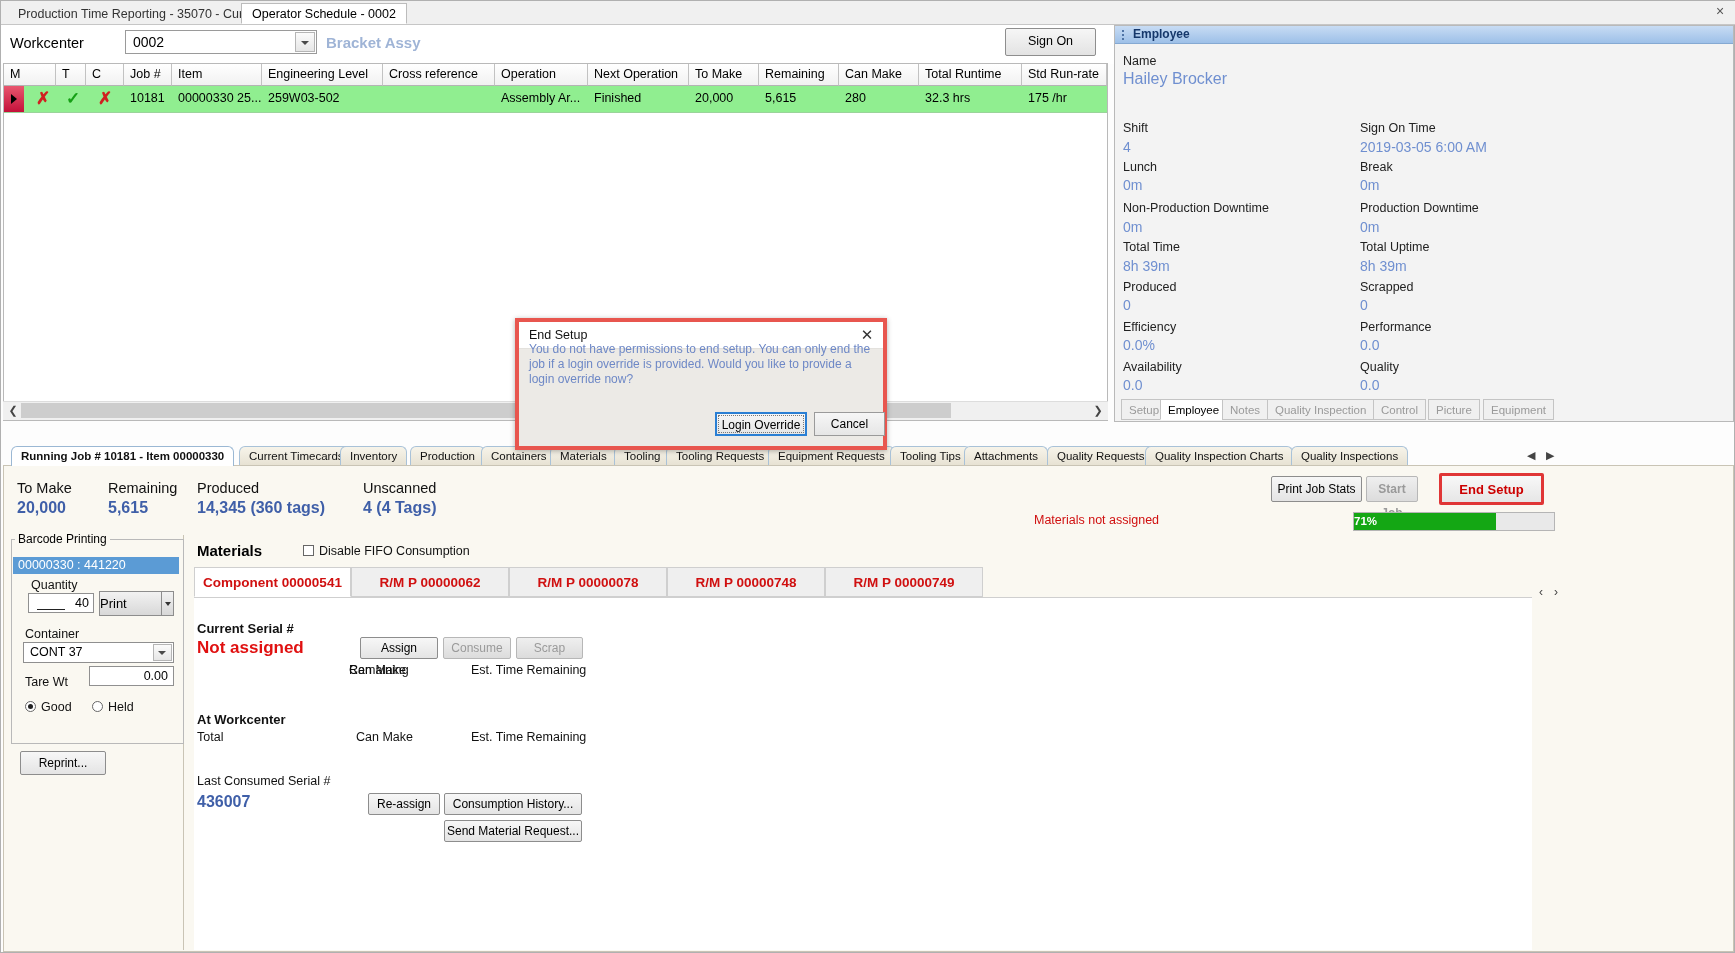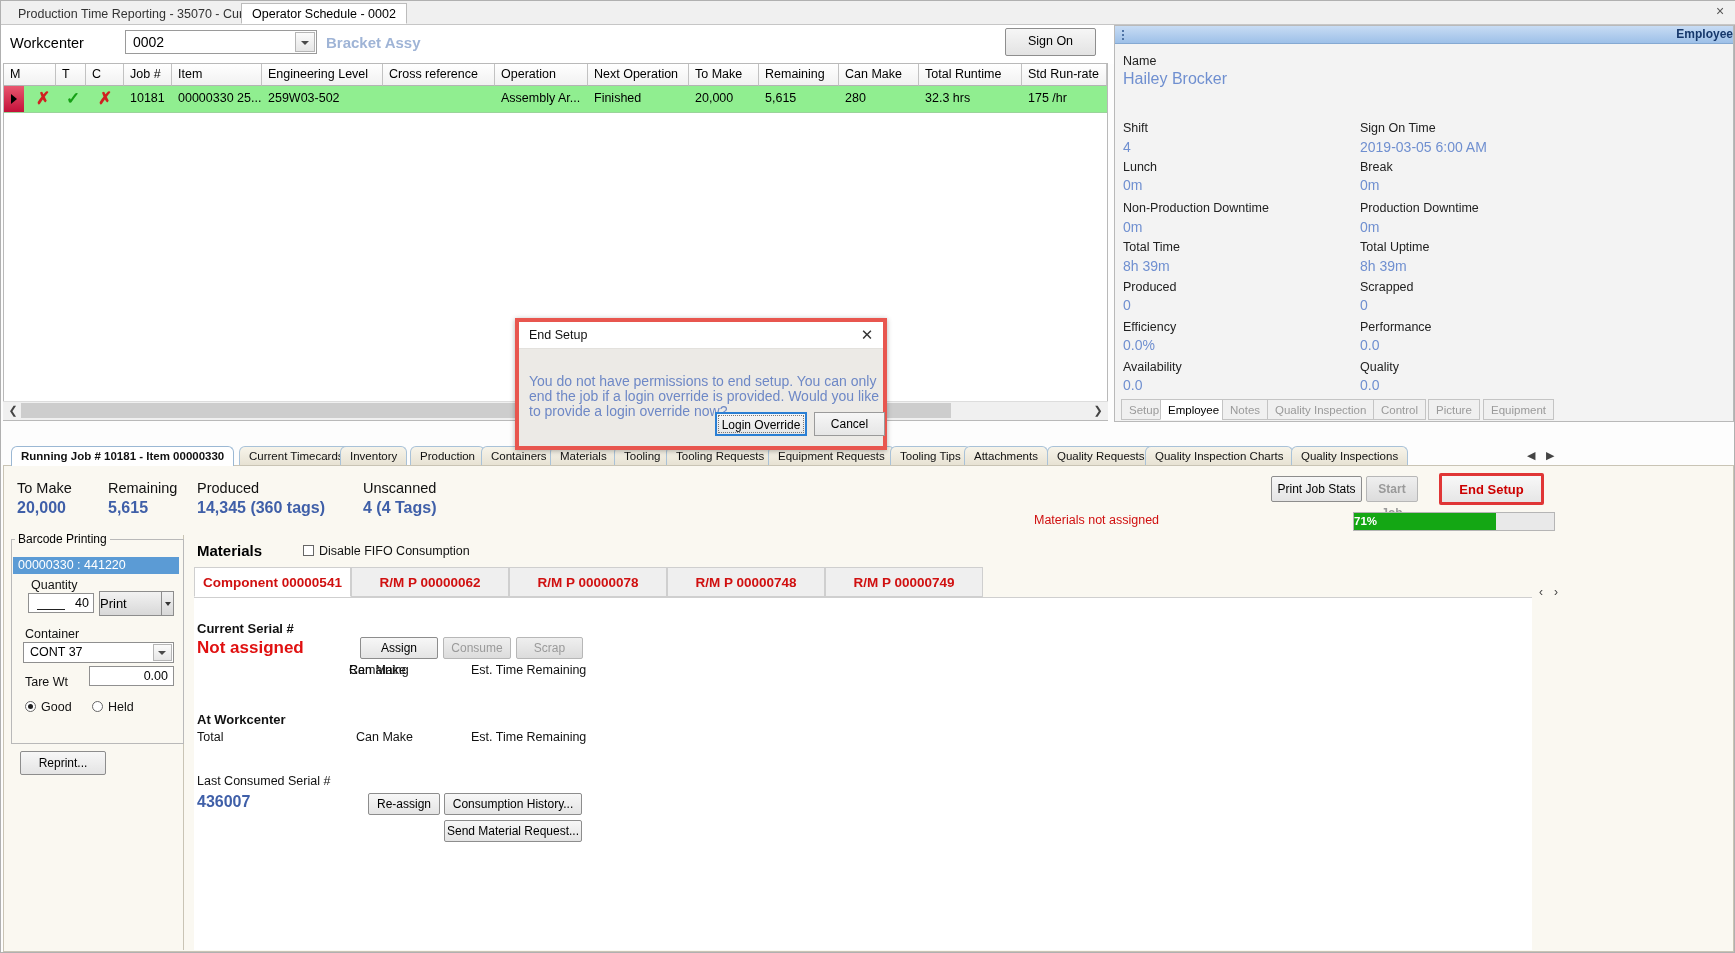--- a/index.html
+++ b/index.html
@@ -41,21 +41,21 @@
   .rowmark{position:absolute;left:0;top:0;width:20px;height:26px;background:linear-gradient(#e8566e,#c3113a);}
   .rowmark:after{content:"";position:absolute;left:7px;top:8px;border-top:5px solid transparent;border-bottom:5px solid transparent;border-left:6px solid #000;}
   .xmark{color:#d02020;font-size:17px;font-weight:bold;line-height:25px;}
   .ckmark{color:#16a016;font-size:17px;font-weight:bold;line-height:25px;}
 
   .hscroll{position:absolute;left:2px;top:400px;width:1105px;height:18px;background:#f0f0f0;border-top:1px solid #ddd;}
   .hscroll .thumb{position:absolute;left:18px;top:1px;width:930px;height:15px;background:#cdcdcd;}
   .hs-arrow{position:absolute;top:2px;width:14px;height:14px;font-size:11px;line-height:13px;text-align:center;color:#444;}
 
   
-  .emp{position:absolute;left:1113px;top:24px;width:620px;height:397px;background:#f3f3f3;border:1px solid #b9b9b9;box-sizing:border-box;text-align:right;}
+  .emp{position:absolute;left:1113px;top:24px;width:620px;height:397px;background:#f3f3f3;border:1px solid #b9b9b9;box-sizing:border-box;}
   .emp-title{position:absolute;left:0;top:0;width:100%;height:18px;background:linear-gradient(#c8dcf4,#9dc0e8);border-bottom:1px solid #85a9d2;font-weight:bold;font-size:12px;line-height:17px;padding-left:18px;box-sizing:border-box;color:#16386b;}
   .emp-grip{position:absolute;left:7px;top:4px;width:2px;height:10px;border-left:2px dotted #4f74a6;}
   .fl{position:absolute;font-size:12.5px;color:#222;}
   .fv{position:absolute;font-size:14px;color:#6f8fd0;}
   .fv.big{font-size:16px;}
   .emp-tabs{position:absolute;left:1px;top:373px;width:618px;height:22px;}
   .etab{position:absolute;top:0;height:21px;line-height:20px;padding:0 7px;font-size:11.5px;border:1px solid #c4c4c4;background:#f0f0f0;color:#9a9a9a;box-sizing:border-box;}
   .etab.on{background:#fff;color:#000;border-bottom-color:#fff;font-weight:normal;}
 
   
@@ -111,21 +111,21 @@
   .mlbl.b{font-weight:bold;font-size:13px;}
   .notassigned{position:absolute;font-size:17px;font-weight:bold;color:#e01010;}
   .serialv{position:absolute;font-size:16px;font-weight:bold;color:#3f5fa8;}
   .mnav{position:absolute;font-size:12px;color:#444;}
 
   
   .overlay-dlg{position:absolute;left:514px;top:317px;width:372px;height:132px;border:4px solid #e8564f;background:#eceae6;box-sizing:border-box;z-index:50;box-shadow:0 1px 5px rgba(0,0,0,.3);}
   .dlg-title{position:absolute;left:0;top:0;width:100%;height:27px;background:#fff;border-bottom:1px solid #e3e1dd;box-sizing:border-box;}
   .dlg-title .t{position:absolute;left:10px;top:6px;font-size:12.5px;color:#111;}
   .dlg-x{position:absolute;right:7px;top:4px;width:18px;height:18px;text-align:center;line-height:17px;font-size:15px;color:#333;}
-  .dlg-msg{position:absolute;left:10px;top:52px;width:350px;font-size:14px;line-height:15px;color:#6e88c6;}
+  .dlg-msg{position:absolute;left:10px;top:20px;width:350px;font-size:12px;line-height:15px;color:#6e88c6;}
   .dlg-btn{position:absolute;top:90px;height:24px;background:linear-gradient(#f6f6f6,#e6e6e6);border:1px solid #9a9a9a;font-size:12px;text-align:center;line-height:22px;box-sizing:border-box;}
   .dlg-btn.primary{border:2px solid #2a7fd4;}
   .dlg-btn.primary .inner{position:absolute;left:1px;top:1px;right:1px;bottom:1px;border:1px dotted #777;line-height:18px;}
 </style>
 </head>
 <body>
 
 <div class="app">
 
   <div class="wintabs">

